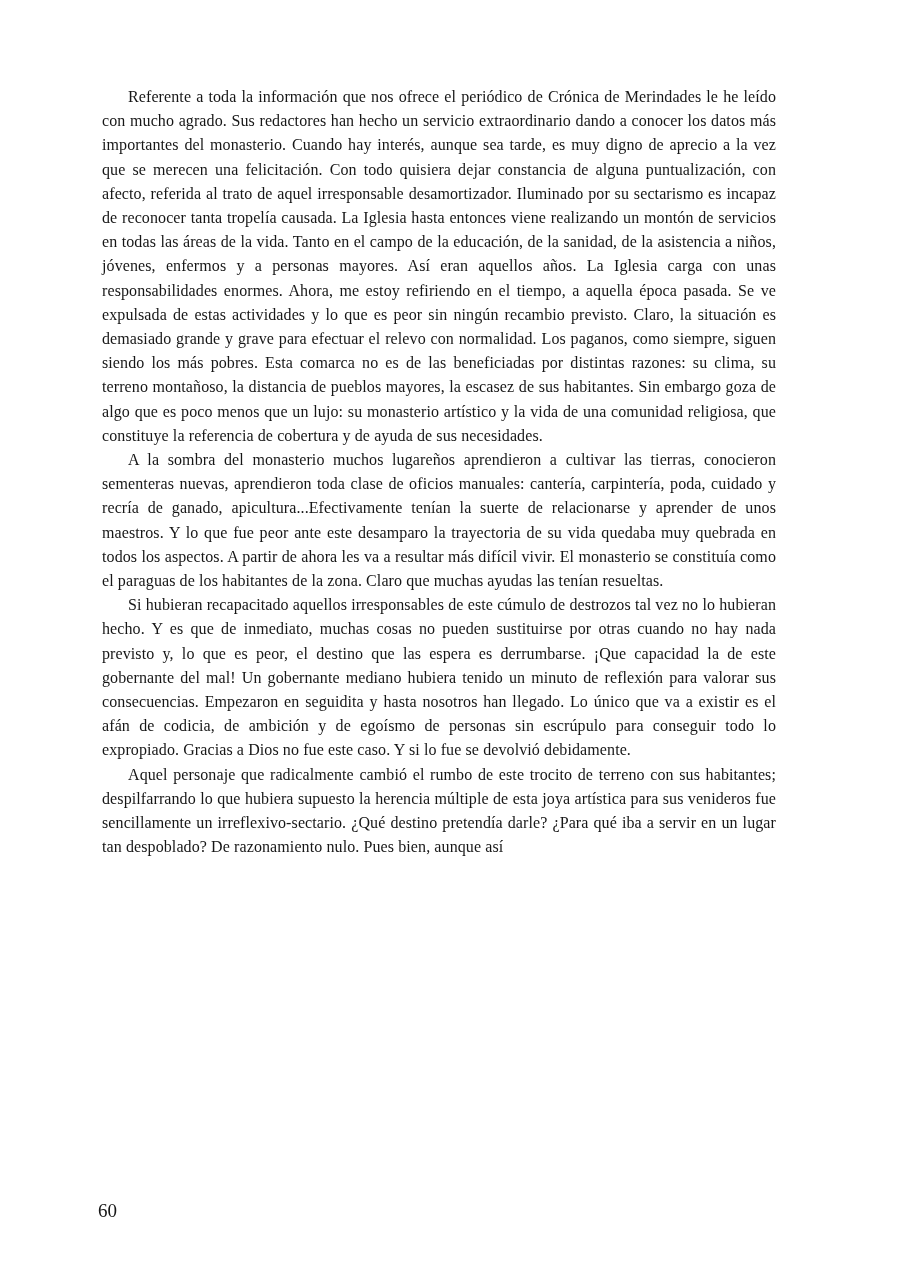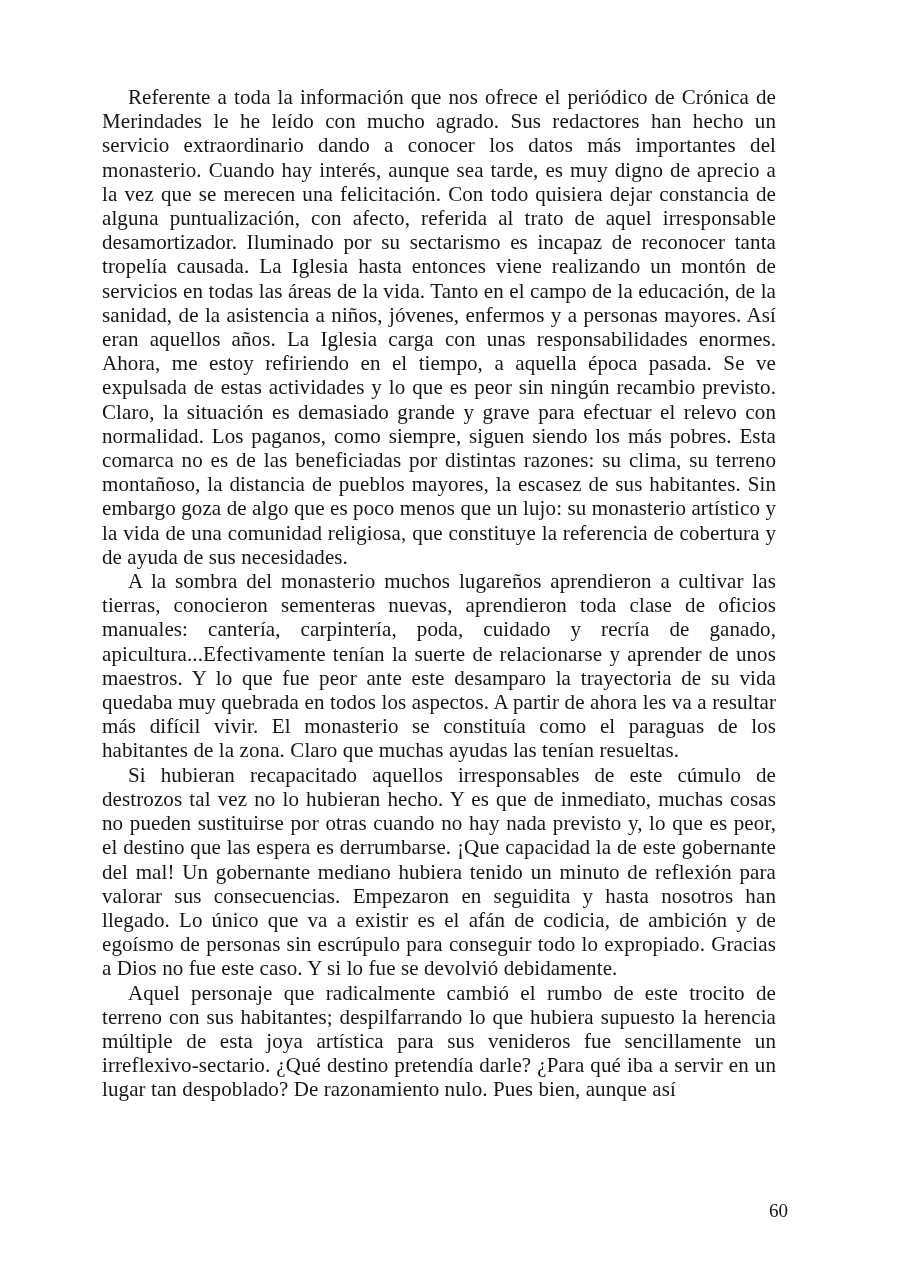--- a/index.html
+++ b/index.html
@@ -20,37 +20,37 @@
     width: 905px;
     height: 1280px;
     background: #ffffff;
   }
   .text-block {
     position: absolute;
     left: 102px;
     top: 85px;
     width: 674px;
     font-family: "Liberation Serif", "DejaVu Serif", serif;
-    font-size: 21px;
+    font-size: 16px;
     line-height: 24.2px;
     color: #161616;
     text-align: justify;
     letter-spacing: 0.1px;
   }
   .text-block p {
     margin: 0;
     padding: 0;
     text-indent: 26px;
   }
   .page-number {
     position: absolute;
-    left: 114px;
+    left: 98px;
     top: 1199px;
     width: 674px;
-    text-align: right;
+    text-align: left;
     font-family: "Liberation Serif", "DejaVu Serif", serif;
     font-size: 19px;
     line-height: 24px;
     color: #161616;
   }
 </style>
 </head>
 <body>
 
 <div class="page">

